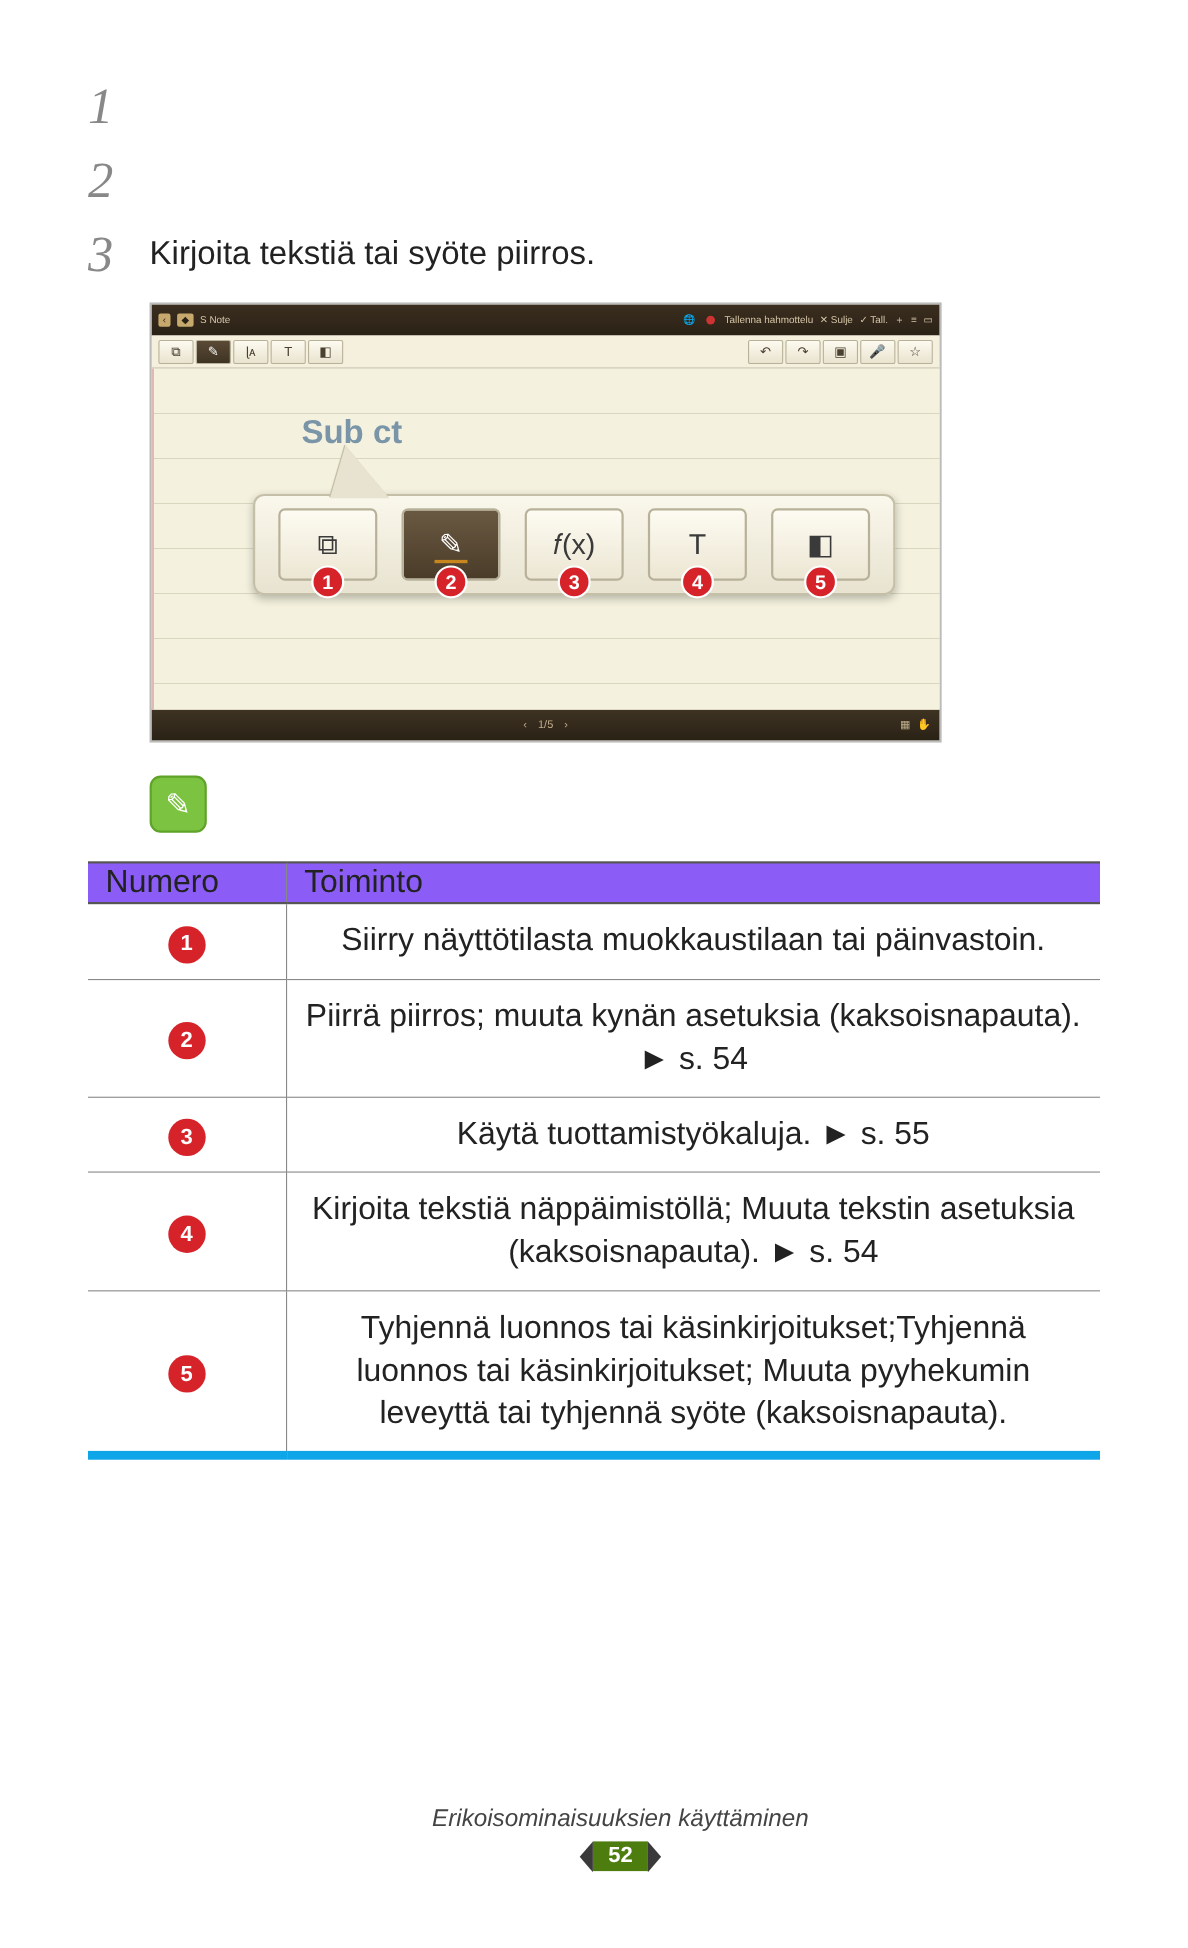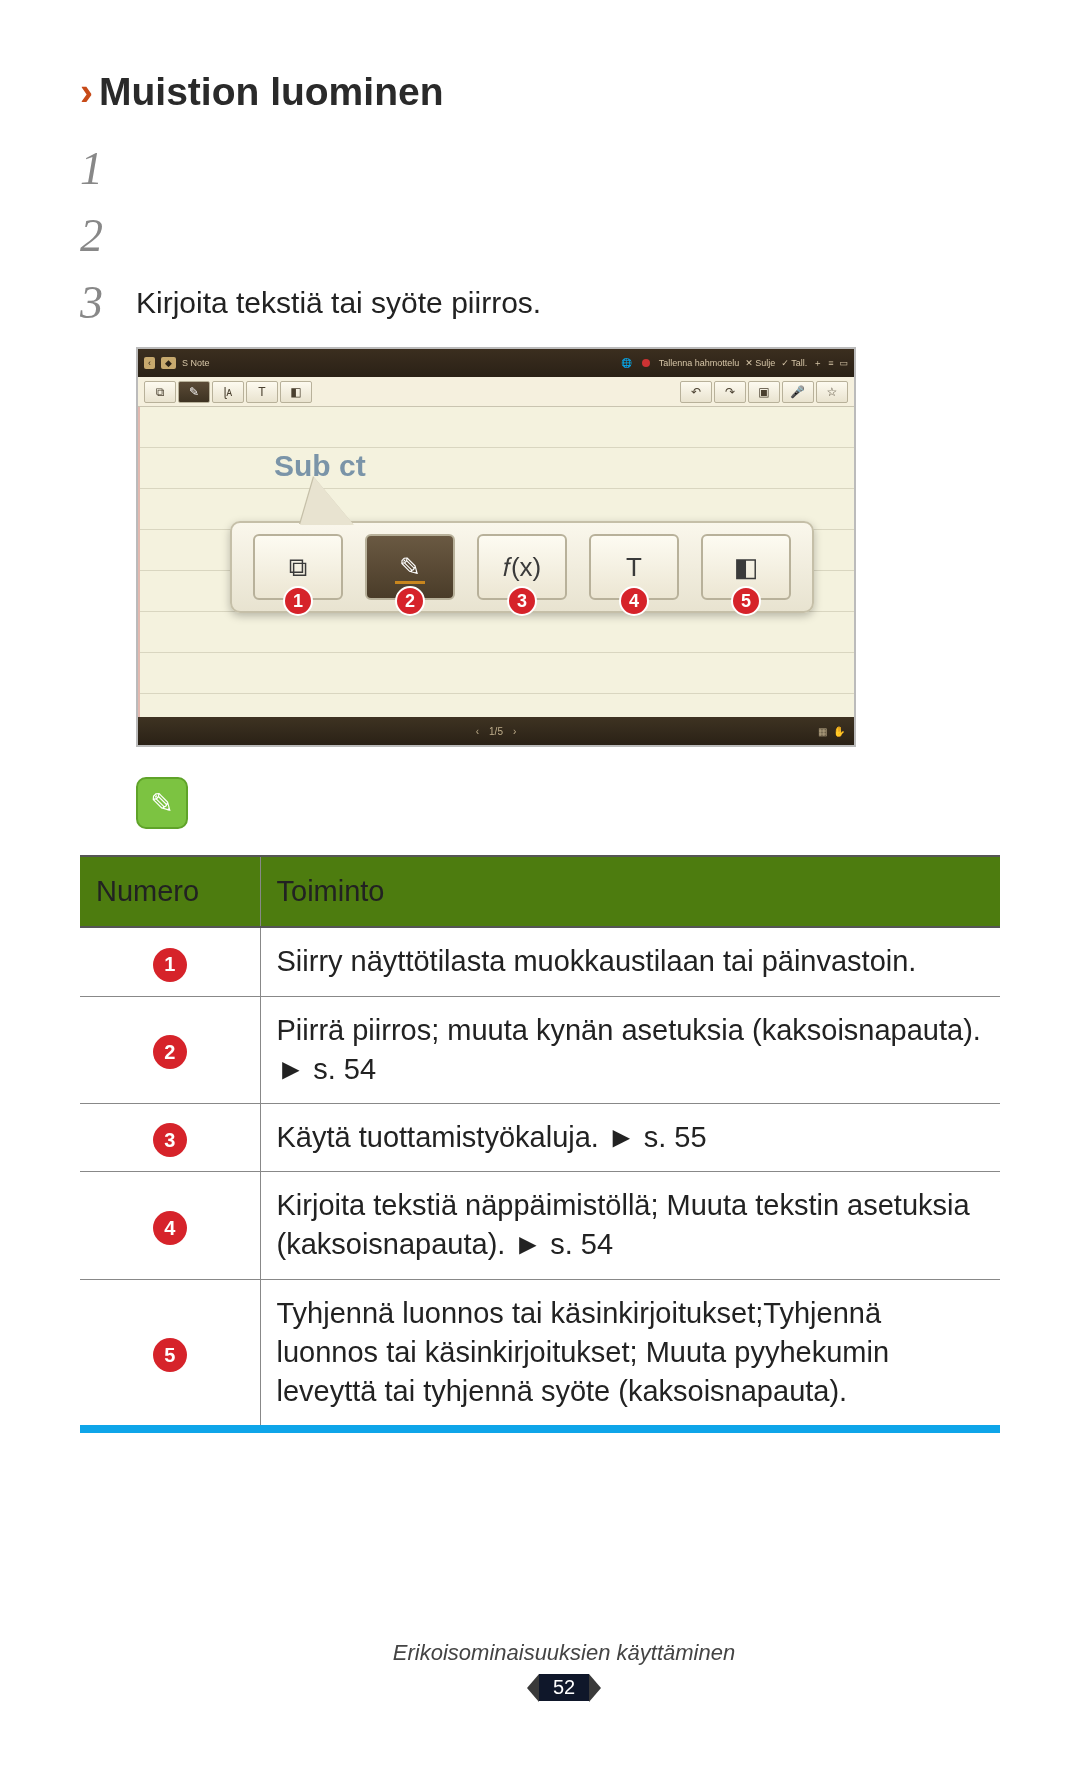--- a/index.html
+++ b/index.html
@@ -206,32 +206,33 @@
 
   
   table.func {
     width: 100%;
     border-collapse: collapse;
     font-size: 29px;
     margin-top: 6px;
   }
   table.func th {
     text-align: left;
-    background: #4d7c0f;
+    background: #8b5cf6;
     border-top: 2px solid #555;
     border-bottom: 2px solid #555;
-    padding: 18px 16px;
+    padding: 1px 16px;
     font-weight: 400;
   }
   table.func th:first-child { width: 180px; border-right: 1px solid #888;}
   table.func td {
     border-bottom: 1px solid #888;
     padding: 14px 16px;
     vertical-align: middle;
     line-height: 1.35;
+    text-align: center;
   }
   table.func td:first-child { text-align: center; border-right: 1px solid #888; }
   table.func tr:last-child td { border-bottom: 8px solid #0ea5e9; }
   .num-badge {
     display:inline-flex;
     width: 34px; height: 34px;
     border-radius: 50%;
     background: #d6232a;
     color:#fff;
     align-items:center;justify-content:center;
@@ -246,42 +247,40 @@
     padding-left: 48px;
   }
   .footer-title {
     font-style: italic;
     font-size: 22px;
     color: #444;
     margin-bottom: 8px;
   }
   .page-badge {
     display: inline-block;
-    background: #0f172a;
+    background: #4d7c0f;
     color: #fff;
     font-size: 20px;
     padding: 2px 14px;
     position: relative;
+    font-weight: bold;
   }
   .page-badge::before, .page-badge::after {
     content:""; position:absolute; top:0; width:0;height:0;
     border-top: 14px solid transparent;
     border-bottom: 14px solid transparent;
   }
   .page-badge::before { left:-12px; border-right:12px solid #3a3a3a; }
   .page-badge::after  { right:-12px; border-left:12px solid #3a3a3a; }
 </style>
 </head>
 <body>
 
 <div class="content">
 
-  <h2 class="heading">
-    <span class="chevron">›</span><span>Muistion luominen</span>
-  </h2>
 
   <div class="step">
     <span class="step-num">1</span>
   </div>
 
   <div class="step">
     <span class="step-num">2</span>
   </div>
 
   <div class="step">

